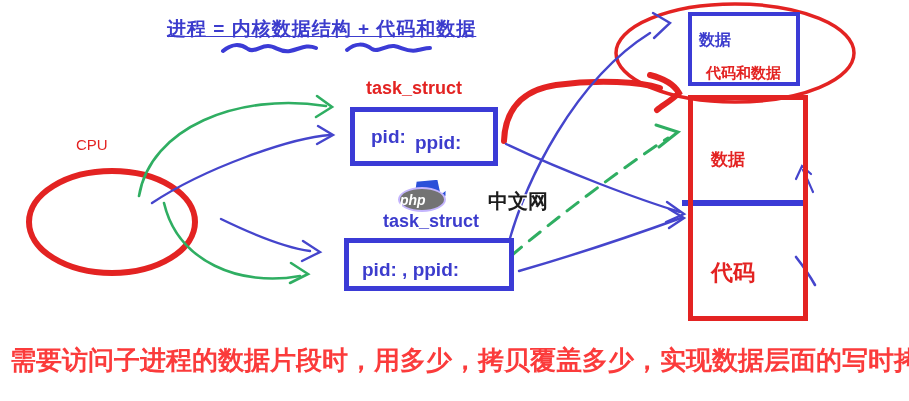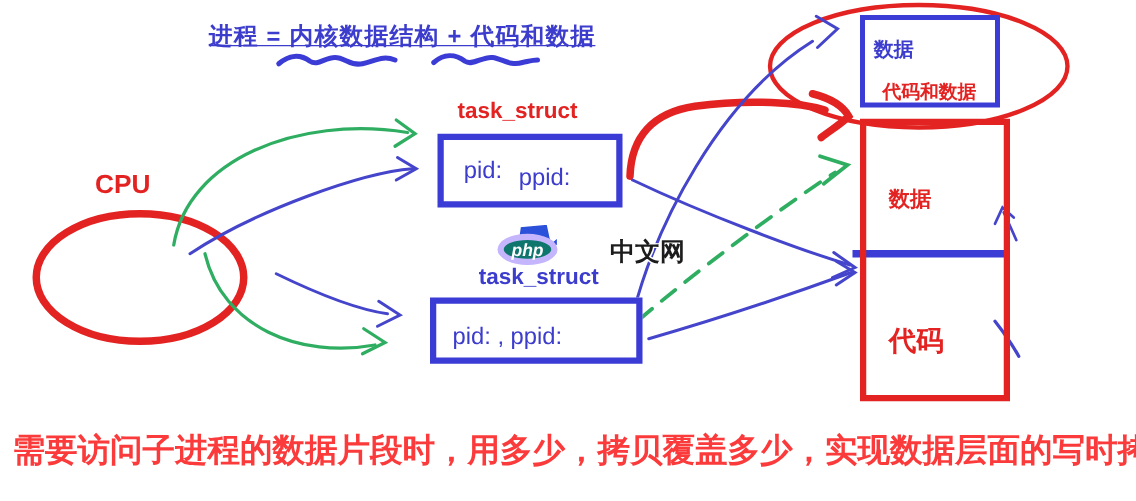--- a/index.html
+++ b/index.html
@@ -7,27 +7,27 @@
   }
   html,body{margin:0;padding:0;}
   body{
     width:909px;height:401px;position:relative;background:#ffffff;overflow:hidden;
     font-family:"Liberation Sans","DejaVu Sans",sans-serif;
   }
   .abs{position:absolute;}
   .formula{
     left:167px;top:16px;font-size:19px;font-weight:600;color:var(--blue);letter-spacing:1px;text-decoration:underline;
   }
-  .cpu-label{left:76px;top:136px;font-size:21px;font-weight:700;color:var(--red);}
+  .cpu-label{left:76px;top:136px;font-size:15px;font-weight:400;color:var(--red);}
   .struct-label{font-size:18px;font-weight:700;}
   .parent-label{left:366px;top:78px;color:var(--red);}
   .child-label{left:383px;top:211px;color:var(--blue);}
   .struct-box{
     border:5px solid #3b3bd6;background:#fff;color:var(--blue);
-    font-size:19px;font-weight:400;
+    font-size:19px;font-weight:700;
   }
   .parent-box{left:350px;top:107px;width:138px;height:49px;}
   .parent-box .pid{position:absolute;left:16px;top:14px;}
   .parent-box .ppid{position:absolute;left:60px;top:20px;}
   .child-box{left:344px;top:238px;width:160px;height:43px;}
   .child-box .fields{position:absolute;left:13px;top:16px;}
   .cow-box{
     left:688px;top:12px;width:104px;height:66px;border:4px solid #3b3bd6;background:transparent;
   }
   .cow-box .data{position:absolute;left:7px;top:14px;font-size:16px;font-weight:700;color:var(--blue);}
@@ -38,22 +38,22 @@
   .mem-box .data{position:absolute;left:18px;top:48px;font-size:17px;font-weight:700;color:var(--red);}
   .mem-box .code{position:absolute;left:18px;top:158px;font-size:22px;font-weight:700;color:var(--red);}
   .caption{
     left:10px;top:343px;width:895px;font-size:26px;font-weight:700;color:var(--caption-red);
     white-space:nowrap;
   }
   .overlay{left:0;top:0;pointer-events:none;}
   
   .wm-ellipse{
     left:398px;top:187px;width:48px;height:25px;border-radius:50%;
-    background:#0f766e;border:5px solid #c4b5fd;box-sizing:border-box;
-    display:flex;align-items:center;justify-content:center;
+    background:#737373;border:2px solid #c4b5fd;box-sizing:border-box;
+    display:flex;align-items:center;
   }
   .wm-ellipse span{color:#fff;font-size:14px;font-weight:700;font-style:italic;letter-spacing:0;}
   .wm-site{
     left:448px;top:188px;font-size:20px;font-weight:700;color:#1c1c1c;
     text-shadow:-1px -1px 0 #fff,1px -1px 0 #fff,-1px 1px 0 #fff,1px 1px 0 #fff;
     margin-left:40px;
   }
 </style>
 </head>
 <body>

